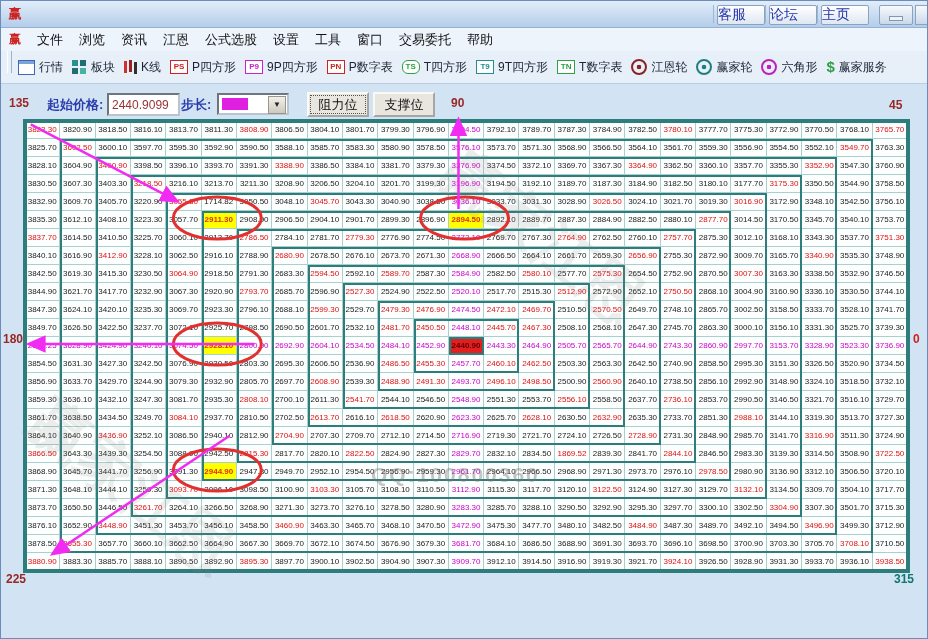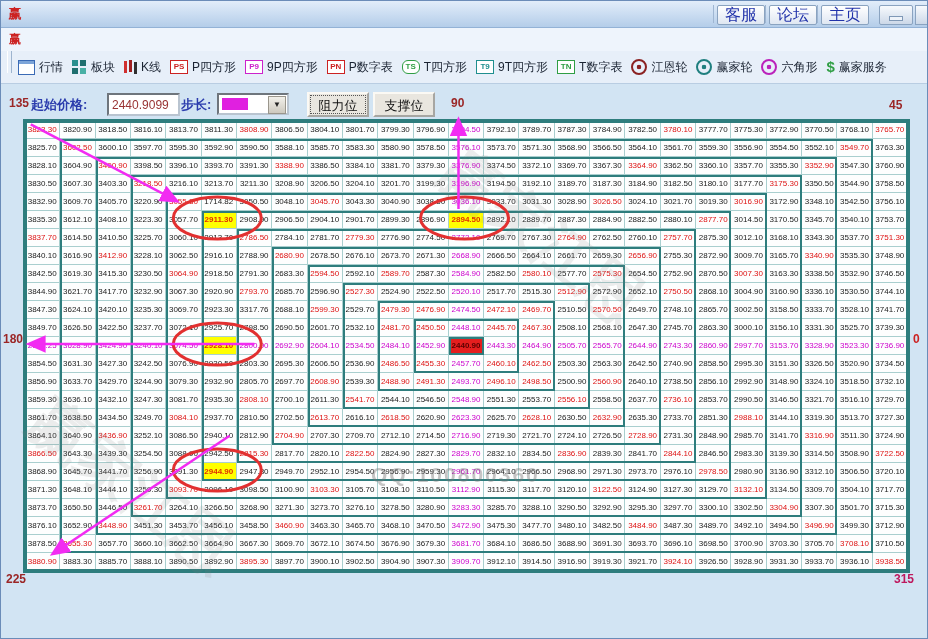--- a/index.html
+++ b/index.html
@@ -5,21 +5,21 @@
   html,body{margin:0;padding:0;background:#888;}
   .window{position:relative;width:928px;height:639px;background:#d2e4f3;overflow:hidden;
     font-family:"Liberation Sans","DejaVu Sans",sans-serif;border:1px solid #6b8cb8;box-sizing:border-box;}
   
   .titlebar{position:absolute;left:0;top:0;width:100%;height:26px;
     background:linear-gradient(#e2edfa,#b4cde9);border-bottom:1px solid #93b2d6;}
   .app-icon{position:absolute;left:6px;top:5px;width:16px;height:16px;color:#cc2222;
     font-weight:bold;font-size:13px;line-height:16px;text-align:center;}
   .win-title{position:absolute;left:26px;top:5px;font-size:12px;color:#222;}
   .tb-btn{position:absolute;top:4px;width:46px;height:18px;background:linear-gradient(#ffffff,#dfe7f2);
-    border:1px solid #8aa3c0;border-radius:2px;font-size:16px;color:#2233aa;text-align:center;line-height:17px;cursor:default;}
+    border:1px solid #8aa3c0;border-radius:2px;font-size:14px;color:#2233aa;text-align:left;line-height:17px;cursor:default;}
   .tb-sep{position:absolute;top:4px;width:1px;height:18px;background:#9fb6d2;}
   .win-min{position:absolute;left:878px;top:4px;width:32px;height:18px;background:linear-gradient(#f7fafd,#ccd8e8);
     border:1px solid #8aa3c0;border-radius:2px;}
   .win-min::after{content:"";position:absolute;left:9px;top:10px;width:12px;height:3px;background:#eef3f9;border:1px solid #7f98b6;}
   .win-edge-btn{position:absolute;left:914px;top:4px;width:14px;height:18px;background:linear-gradient(#f7fafd,#ccd8e8);
     border:1px solid #8aa3c0;}
   
   .menubar{position:absolute;left:0;top:27px;width:100%;height:23px;background:#eef4fc;
     border-bottom:1px solid #c2d3e6;font-size:13px;display:flex;align-items:center;}
   .menu-ico{color:#cc2222;font-weight:bold;font-size:12px;margin:0 8px 0 8px;}
@@ -43,21 +43,21 @@
   
   .lbl-blue{position:absolute;font-size:13px;font-weight:bold;color:#2b3cad;}
   .angle-lbl{position:absolute;font-size:12px;color:#9b2626;font-weight:bold;}
   .start-input{position:absolute;left:106px;top:92px;width:66px;height:19px;background:#fff;
     border:2px inset #b9c4d0;font-size:12px;color:#993333;padding:0 0 0 3px;box-sizing:content-box;}
   .combo{position:absolute;left:216px;top:92px;width:72px;height:22px;background:#fff;border:2px inset #b9c4d0;box-sizing:border-box;}
   .combo-swatch{position:absolute;left:3px;top:3px;width:26px;height:12px;background:#e020e0;}
   .combo-arrow{position:absolute;right:1px;top:1px;width:16px;height:16px;background:linear-gradient(#f2f0ea,#cdc9bf);
     border:1px solid #9a968c;font-size:8px;text-align:center;line-height:15px;color:#222;}
   .btn3d{position:absolute;top:91px;width:62px;height:25px;background:#e9e6df;border:2px outset #fbf9f4;
-    font-size:13px;color:#111;text-align:center;line-height:22px;font-family:Liberation Serif, serif;}
+    font-size:13px;color:#111;text-align:center;line-height:22px;font-family:Liberation Mono, monospace;}
   .btn-focus{outline:1px dotted #555;outline-offset:-4px;}
   .main-heading{position:absolute;left:553px;top:92px;font-size:17px;font-weight:bold;color:#d92ed9;letter-spacing:1px;}
   
   .grid-wrap{position:absolute;left:22px;top:118px;width:883px;height:450px;background:#fdfefe;
     border:2px solid #2e7d7d;box-sizing:content-box;display:grid;
     grid-template-columns:repeat(25,1fr);grid-auto-rows:18px;z-index:1;}
   .cell{box-sizing:border-box;border-right:1px solid #a9cfcf;border-bottom:1px solid #a9cfcf;
     font-size:8px;line-height:17px;text-align:center;color:#1a1a1a;overflow:hidden;white-space:nowrap;}
   .c-mag{color:#cc00cc;}
   .c-red{color:#dd1111;}
@@ -86,20 +86,32 @@
     <span class="tb-sep" style="left:764px"></span>
     <span class="tb-btn" style="left:768px">论坛</span>
     <span class="tb-sep" style="left:816px"></span>
     <span class="tb-btn" style="left:820px">主页</span>
     <span class="win-min"></span>
     <span class="win-edge-btn"></span>
   </div>
 
   <div class="menubar">
     <span class="menu-ico">赢</span>
+    <span style="display:flex;">
+        <span class="menu-item">文件</span>
+        <span class="menu-item">浏览</span>
+        <span class="menu-item">资讯</span>
+        <span class="menu-item">江恩</span>
+        <span class="menu-item">公式选股</span>
+        <span class="menu-item">设置</span>
+        <span class="menu-item">工具</span>
+        <span class="menu-item">窗口</span>
+        <span class="menu-item">交易委托</span>
+        <span class="menu-item">帮助</span>
+      </span>
   </div>
 
   <div class="toolbar">
     <span class="tool-handle"></span>
     <span style="display:flex;align-items:center;">
         <span class="tool-item">
           <span class="ticon i-table"></span>
           <span class="tlabel">行情</span>
         </span>
         <span class="tool-item">
@@ -147,21 +159,21 @@
           <span class="tlabel">六角形</span>
         </span>
         <span class="tool-item">
           <span class="ticon i-dollar" style="color: rgb(47, 158, 68);">$</span>
           <span class="tlabel">赢家服务</span>
         </span>
       </span>
   </div>
 
   <span class="angle-lbl" style="left:8px;top:95px">135</span>
-  <span class="lbl-blue" style="left:30px;top:95px">起始价格:</span>
+  <span class="lbl-blue" style="left:46px;top:95px">起始价格:</span>
   <input class="start-input" value="2440.9099" style="">
   <span class="lbl-blue" style="left:180px;top:95px">步长:</span>
   <div class="combo">
     <span class="combo-swatch"></span>
     <span class="combo-arrow">▼</span>
   </div>
   <button class="btn3d btn-focus" style="left:306px">阻力位</button>
   <button class="btn3d" style="left:372px">支撑位</button>
   <span class="angle-lbl" style="left:450px;top:95px">90</span>
   <span class="angle-lbl" style="left:888px;top:97px">45</span>
@@ -416,21 +428,21 @@
       <div class="cell">3160.90</div>
       <div class="cell">3336.10</div>
       <div class="cell">3530.50</div>
       <div class="cell">3744.10</div>
       <div class="cell">3847.30</div>
       <div class="cell">3624.10</div>
       <div class="cell">3420.10</div>
       <div class="cell">3235.30</div>
       <div class="cell">3069.70</div>
       <div class="cell">2923.30</div>
-      <div class="cell">3317.76</div>
+      <div class="cell">2796.10</div>
       <div class="cell">2688.10</div>
       <div class="cell c-red">2599.30</div>
       <div class="cell">2529.70</div>
       <div class="cell c-red">2479.30</div>
       <div class="cell c-red">2476.90</div>
       <div class="cell c-mag">2474.50</div>
       <div class="cell c-red">2472.10</div>
       <div class="cell c-red">2469.70</div>
       <div class="cell">2510.50</div>
       <div class="cell c-red">2570.50</div>
@@ -625,21 +637,21 @@
       <div class="cell">2942.50</div>
       <div class="cell c-red">2815.30</div>
       <div class="cell">2817.70</div>
       <div class="cell">2820.10</div>
       <div class="cell c-red">2822.50</div>
       <div class="cell">2824.90</div>
       <div class="cell">2827.30</div>
       <div class="cell c-mag">2829.70</div>
       <div class="cell">2832.10</div>
       <div class="cell">2834.50</div>
-      <div class="cell c-red">2836.90</div>
+      <div class="cell c-red">1869.52</div>
       <div class="cell">2839.30</div>
       <div class="cell">2841.70</div>
       <div class="cell c-red">2844.10</div>
       <div class="cell">2846.50</div>
       <div class="cell">2983.30</div>
       <div class="cell">3139.30</div>
       <div class="cell">3314.50</div>
       <div class="cell">3508.90</div>
       <div class="cell c-red">3722.50</div>
       <div class="cell">3868.90</div>
@@ -804,21 +816,21 @@
       <div class="ring" style="left: 105.96px; top: 54px; width: 671.08px; height: 342px;"></div>
       <div class="ring" style="left: 70.64px; top: 36px; width: 741.72px; height: 378px;"></div>
       <div class="ring" style="left: 35.32px; top: 18px; width: 812.36px; height: 414px;"></div>
       <div class="ring" style="left: 0px; top: 0px; width: 883px; height: 450px;"></div>
     </div>
 
   <span class="angle-lbl" style="left:2px;top:331px">180</span>
   <span class="angle-lbl" style="left:912px;top:331px;color:#cc2222">0</span>
   <span class="angle-lbl" style="left:5px;top:571px">225</span>
   <span class="angle-lbl" style="left:444px;top:548px">270</span>
-  <span class="angle-lbl" style="left:893px;top:571px;color:#be185d">315</span>
+  <span class="angle-lbl" style="left:893px;top:571px;color:#0f766e">315</span>
 
   <span class="wm wm-qq">QQ:100800360</span>
   <span class="wm wm-diag" style="left:470px;top:130px">赢家江恩</span>
   <span class="wm wm-diag" style="left:60px;top:380px">赢家江恩</span>
 
   <svg class="annotation-layer">
     <defs>
       <marker id="ah" markerWidth="9" markerHeight="8" refX="6.5" refY="3.5" orient="auto">
         <path d="M0,0 L8,3.5 L0,7 z" fill="#f22bf2"></path>
       </marker>

